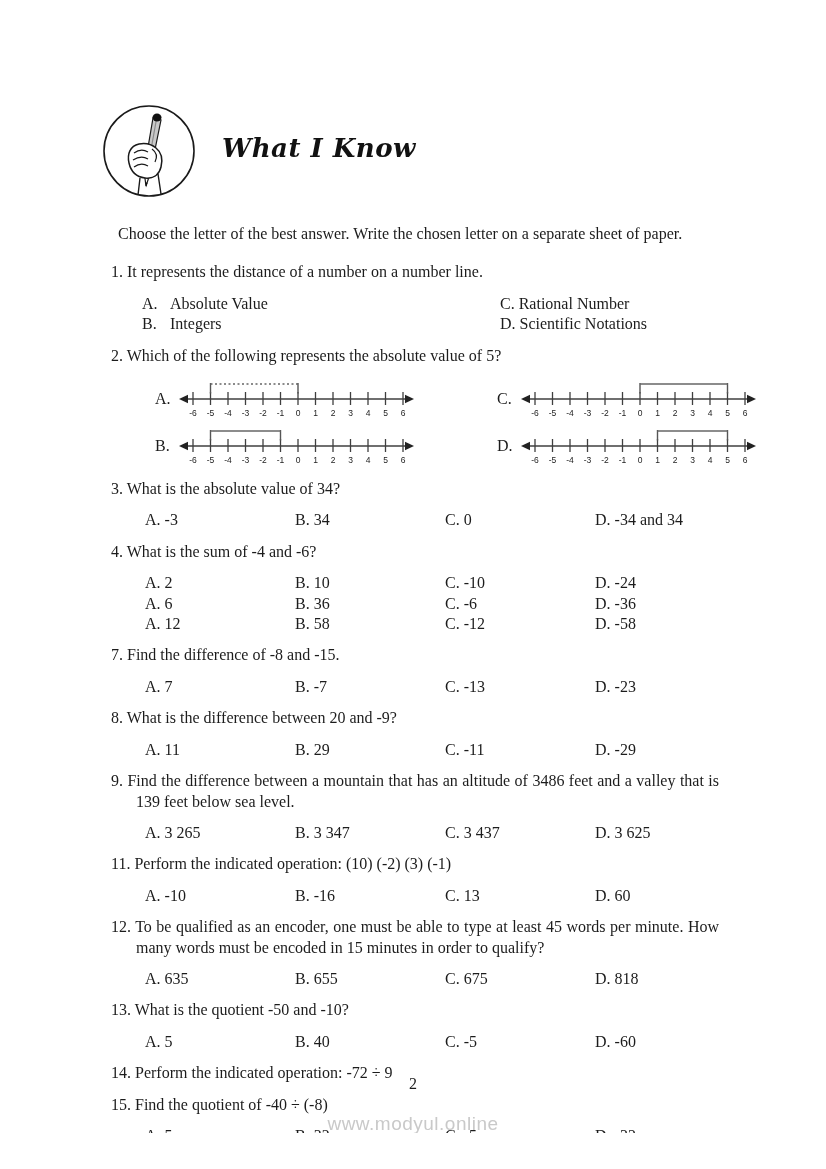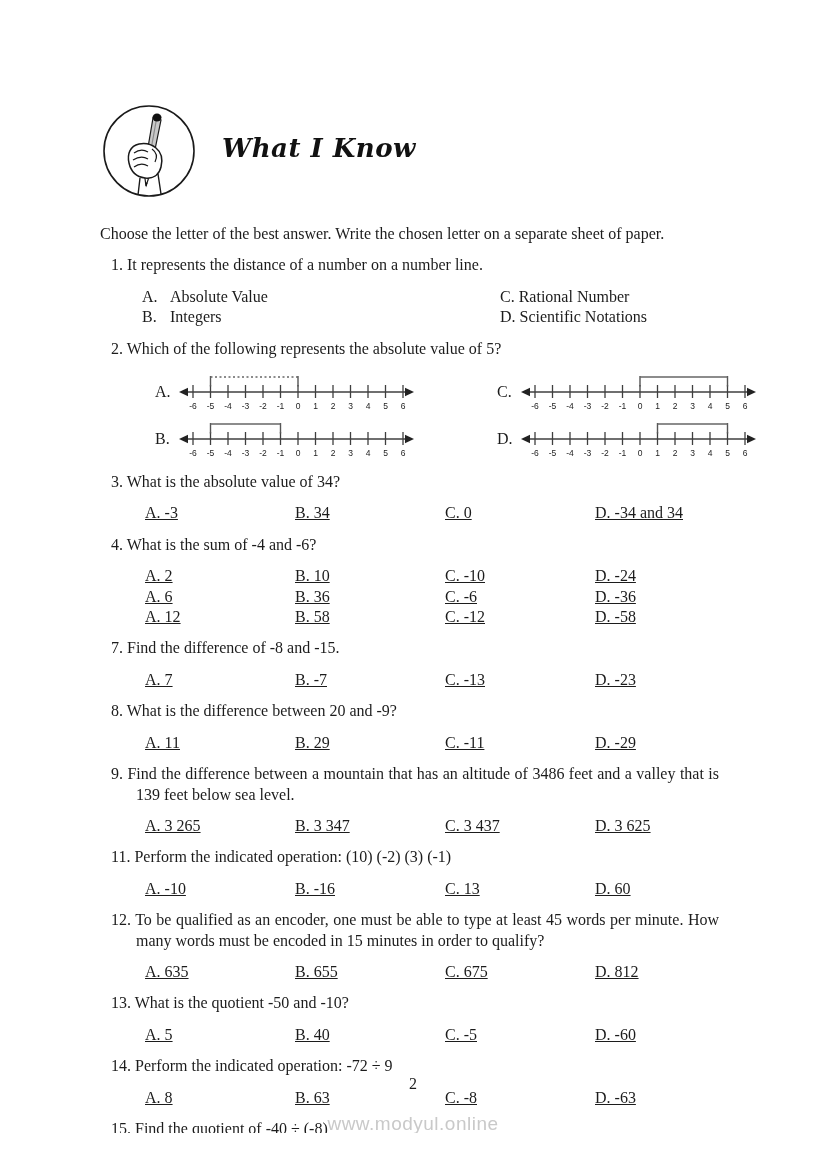--- a/index.html
+++ b/index.html
@@ -7,24 +7,24 @@
     width:826px;height:1133px;background:#ffffff;position:relative;
     font-family:"Liberation Serif",serif;font-size:16px;line-height:20.4px;
     color:#1c1c1c;box-sizing:border-box;padding:102px 96px 0 100px;overflow:hidden;
   }
   .header{display:flex;align-items:center;height:98px;margin-bottom:24px;}
   .logo{flex:0 0 auto;}
   .title{
     font-family:"DejaVu Serif",serif;font-style:italic;font-weight:bold;
     font-size:26px;margin:0 0 6px 24px;letter-spacing:.5px;color:#111;
   }
-  .instructions{margin:0;text-align:justify;font-family:Liberation Serif, serif;}
+  .instructions{margin:18px;text-align:justify;font-family:Liberation Serif, serif;}
   .q-text{padding-left:25px;text-indent:-25px;text-align:justify;margin:11px;}
   .opts4{display:grid;grid-template-columns:150px 150px 150px auto;padding-left:45px;}
-  .opt{white-space:nowrap;text-decoration:underline;}
+  .opt{white-space:nowrap;}
   .q1row{display:flex;padding-left:42px;}
   .q1letter{width:28px;flex:0 0 auto;}
   .q1text{width:330px;flex:0 0 auto;}
   .nl-grid{display:grid;grid-template-columns:342px auto;padding-left:55px;margin:7px 0 3px;row-gap:3px;}
   .nl-cell{display:flex;align-items:flex-start;}
   .nl-label{width:24px;flex:0 0 auto;padding-top:12px;}
   .page-num{position:absolute;left:0;right:0;top:1074px;text-align:center;}
   .watermark{
     position:absolute;left:0;right:0;top:1114px;text-align:center;
     color:#c9c9c9;font-family:"Liberation Sans",sans-serif;font-size:19px;letter-spacing:.5px;
@@ -295,40 +295,34 @@
           <span class="opt">C. 13</span>
           <span class="opt">D. 60</span>
         </div>
       </div>
       <div class="q">
         <p class="q-text"><span>12.</span> <span>To be qualified as an encoder, one must be able to type at least 45 words per minute. How many words must be encoded in 15 minutes in order to qualify?</span></p>
         <div class="opts4">
           <span class="opt">A. 635</span>
           <span class="opt">B. 655</span>
           <span class="opt">C. 675</span>
-          <span class="opt">D. 812</span>
+          <span class="opt">D. 818</span>
         </div>
       </div>
       <div class="q">
         <p class="q-text"><span>13.</span> <span>What is the quotient -50 and -10?</span></p>
         <div class="opts4">
           <span class="opt">A. 5</span>
           <span class="opt">B. 40</span>
           <span class="opt">C. -5</span>
           <span class="opt">D. -60</span>
         </div>
       </div>
       <div class="q">
         <p class="q-text"><span>14.</span> <span>Perform the indicated operation: -72 ÷ 9</span></p>
-        <div class="opts4">
-          <span class="opt">A. 8</span>
-          <span class="opt">B. 63</span>
-          <span class="opt">C. -8</span>
-          <span class="opt">D. -63</span>
-        </div>
       </div>
       <div class="q">
         <p class="q-text"><span>15.</span> <span>Find the quotient of -40 ÷ (-8)</span></p>
         <div class="opts4">
           <span class="opt">A. 5</span>
           <span class="opt">B. 32</span>
           <span class="opt">C. -5</span>
           <span class="opt">D. -32</span>
         </div>
       </div>

